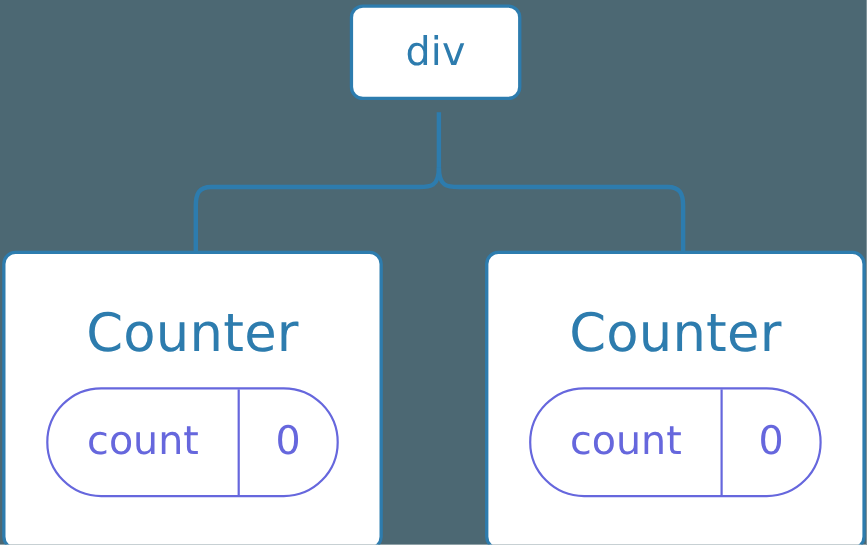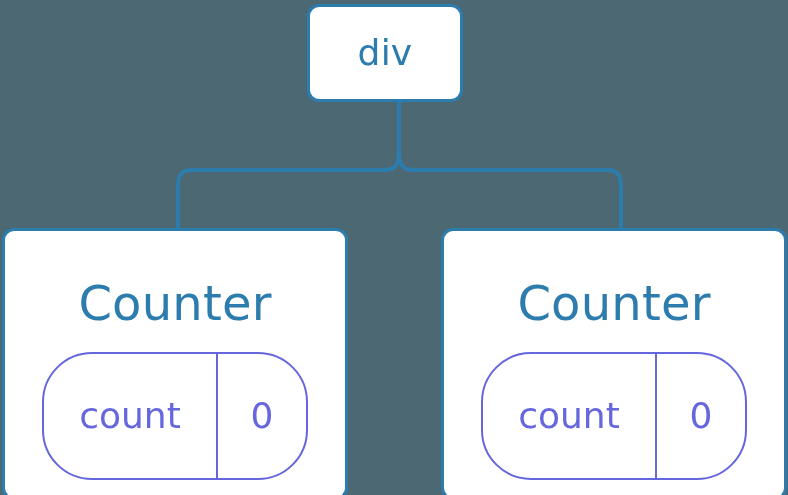--- a/index.html
+++ b/index.html
@@ -32,24 +32,24 @@
     position: absolute;
     background: #ffffff;
     border: 3px solid #2d7cae;
     border-radius: 12px;
     box-sizing: border-box;
     display: flex;
     flex-direction: column;
     align-items: center;
   }
   .node-root {
-    left: 307px;
+    left: 318px;
     top: 4px;
     width: 156px;
-    height: 98px;
+    height: 87px;
     justify-content: center;
   }
   .node-child-left {
     left: 2px;
     top: 228px;
     width: 346px;
     height: 272px;
     justify-content: flex-start;
   }
   .node-child-right {
@@ -73,21 +73,21 @@
   .node-child-right .node-label {
     font-size: 48px;
     margin-top: 48px;
   }
 
   
   .state-pill {
     position: relative;
     margin-top: 25px;
     width: 266px;
-    height: 128px;
+    height: 100px;
     border: 2px solid #6667dd;
     border-radius: 50px;
     box-sizing: border-box;
     display: flex;
     align-items: stretch;
     background: transparent;
   }
   .state-key,
   .state-value {
     display: flex;

